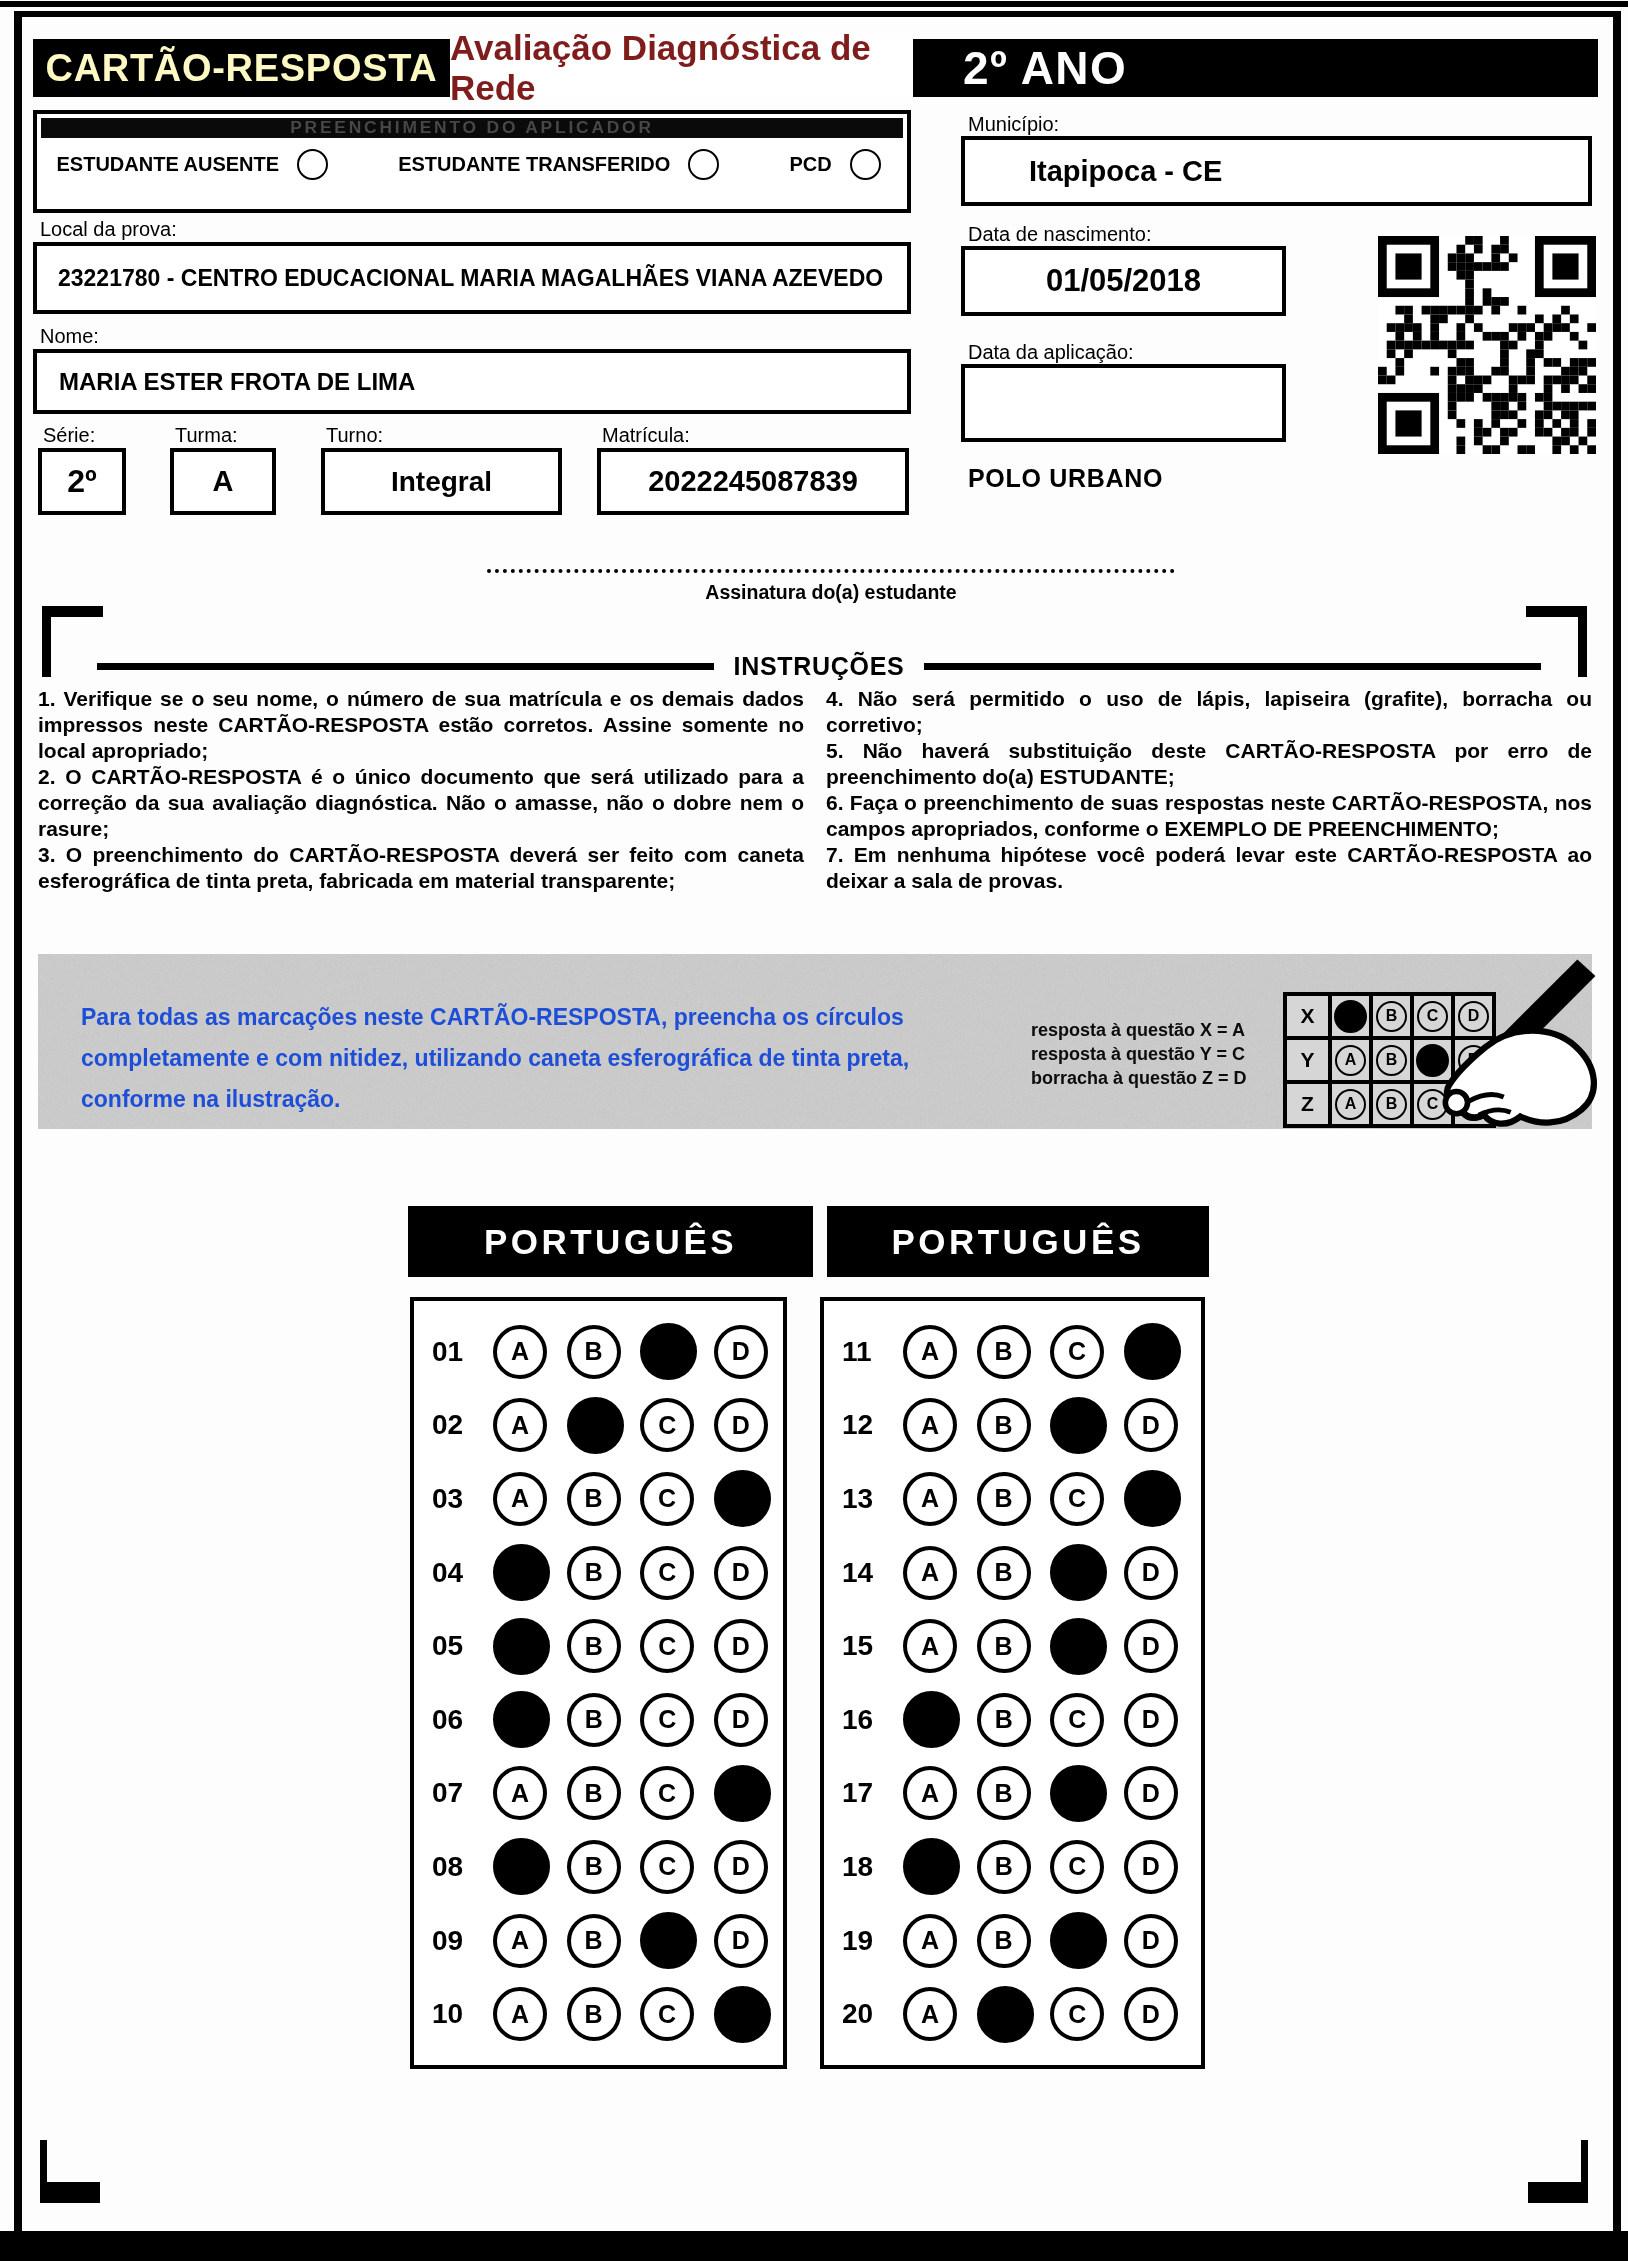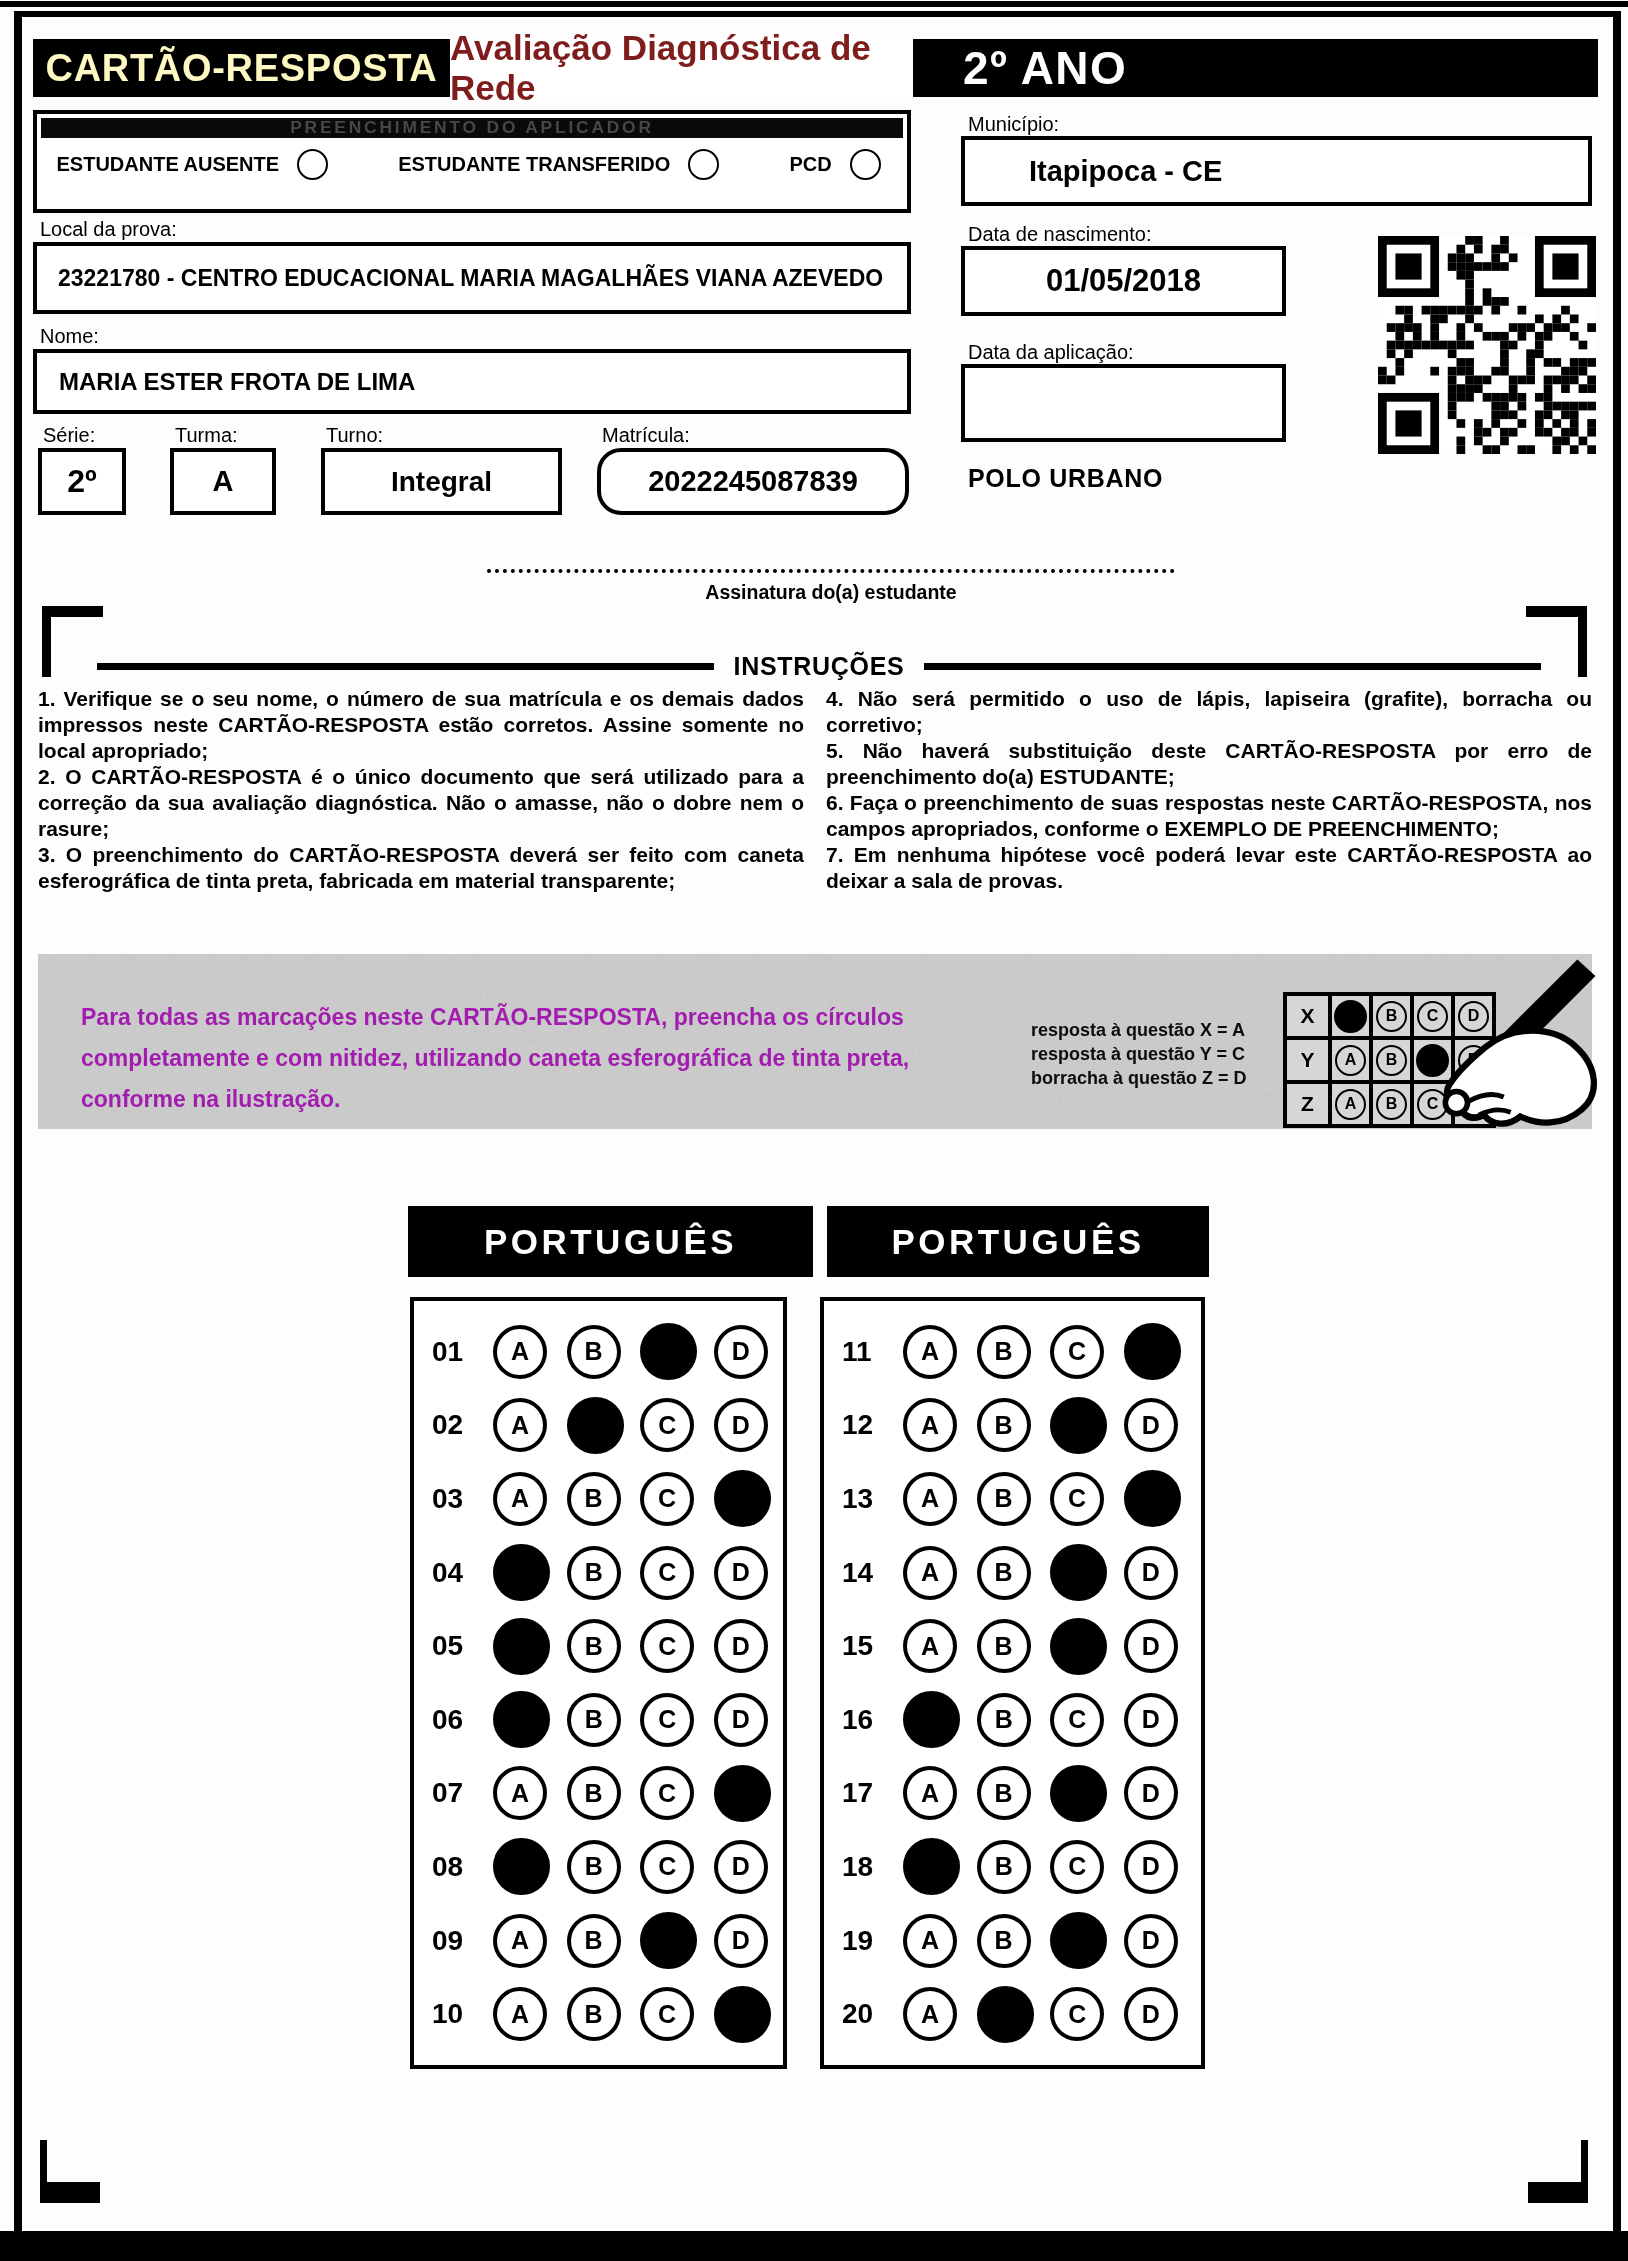--- a/index.html
+++ b/index.html
@@ -41,21 +41,21 @@
   .nome-lbl  { left:40px; top:325px; }
   .nome-box  { left:33px; top:349px; width:878px; height:65px; font-size:24px; padding-left:22px; }
 
   .serie-lbl { left:43px;  top:424px; }
   .serie-box { left:38px;  top:448px; width:88px; height:67px; font-size:32px; justify-content:center; }
   .turma-lbl { left:175px; top:424px; }
   .turma-box { left:170px; top:448px; width:106px; height:67px; font-size:29px; justify-content:center; }
   .turno-lbl { left:326px; top:424px; }
   .turno-box { left:321px; top:448px; width:241px; height:67px; font-size:28px; justify-content:center; }
   .matr-lbl  { left:602px; top:424px; }
-  .matr-box  { left:597px; top:448px; width:312px; height:67px; font-size:29px; justify-content:center;border-radius:24px; }
+  .matr-box  { left:597px; top:448px; width:312px; height:67px; font-size:29px; justify-content:center; }
 
   .mun-lbl  { left:968px; top:113px; }
   .mun-box  { left:961px; top:136px; width:631px; height:70px; font-size:29px; padding-left:64px; }
   .nasc-lbl { left:968px; top:223px; }
   .nasc-box { left:961px; top:246px; width:325px; height:70px; font-size:31px; justify-content:center; }
   .apli-lbl { left:968px; top:341px; }
   .apli-box { left:961px; top:364px; width:325px; height:78px; font-size:28px; justify-content:center; }
   .polo { left:968px; top:464px; font-size:25px; font-weight:700; letter-spacing:0.7px; }
 
   .qr { left:1378px; top:236px; width:218px; height:218px; }
@@ -67,21 +67,21 @@
   .instr-hdr { left:97px; top:652px; width:1444px; display:flex; align-items:center; gap:19.5px; }
   .rule { flex:1; height:7.6px; background:#000; }
   .instr-title { font-size:25px; font-weight:700; letter-spacing:0.7px; }
   .instr-cols { left:38px; top:686px; width:1554px; display:flex; gap:22px; }
   .instr-col { flex:1; font-size:21px; line-height:26px; font-weight:700; text-align:justify; }
   .instr-col p { margin:0; }
 
   
   .ex-band { left:38px; top:954px; width:1554px; height:175px; background:#cccccc; }
   .ex-noise { position:absolute; inset:0; width:100%; height:100%; opacity:.5; }
-  .ex-text { position:absolute; left:43px; top:43px; width:834px; font-size:23px; line-height:41px; font-weight:700; color:#a21caf; }
+  .ex-text { position:absolute; left:43px; top:43px; width:834px; font-size:23px; line-height:41px; font-weight:700; color:#1d4ed8; }
   .ex-legend { position:absolute; left:993px; top:64px; font-size:18px; line-height:24px; font-weight:700; color:#0c0c0c; }
   .ex-grid { position:absolute; left:1245px; top:38px; border:4.9px solid #000; background:#d6d6d6; }
   .ex-row { display:flex; }
   .ex-row + .ex-row { border-top:4.2px solid #000; }
   .ex-cell { width:41px; height:40px; display:flex; align-items:center; justify-content:center; background:#d6d6d6; }
   .ex-cell + .ex-cell { border-left:4.2px solid #000; }
   .ex-q { font-size:21px; font-weight:700; }
   .ex-bubble { width:31px; height:31px; border:2.8px solid #000; border-radius:50%; display:flex; align-items:center; justify-content:center; font-size:16px; font-weight:700; background:#d6d6d6; }
   .ex-bubble.filled { background:#000; border-color:#000; color:transparent; width:33px; height:33px; }
   .hand-pen { position:absolute; left:1364px; top:4.2px; width:202px; height:171px; }

